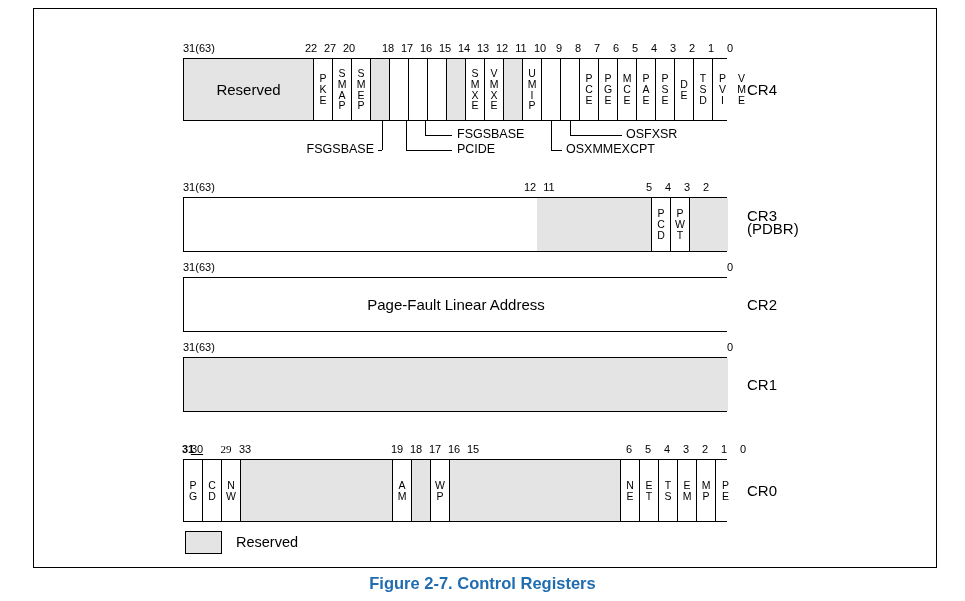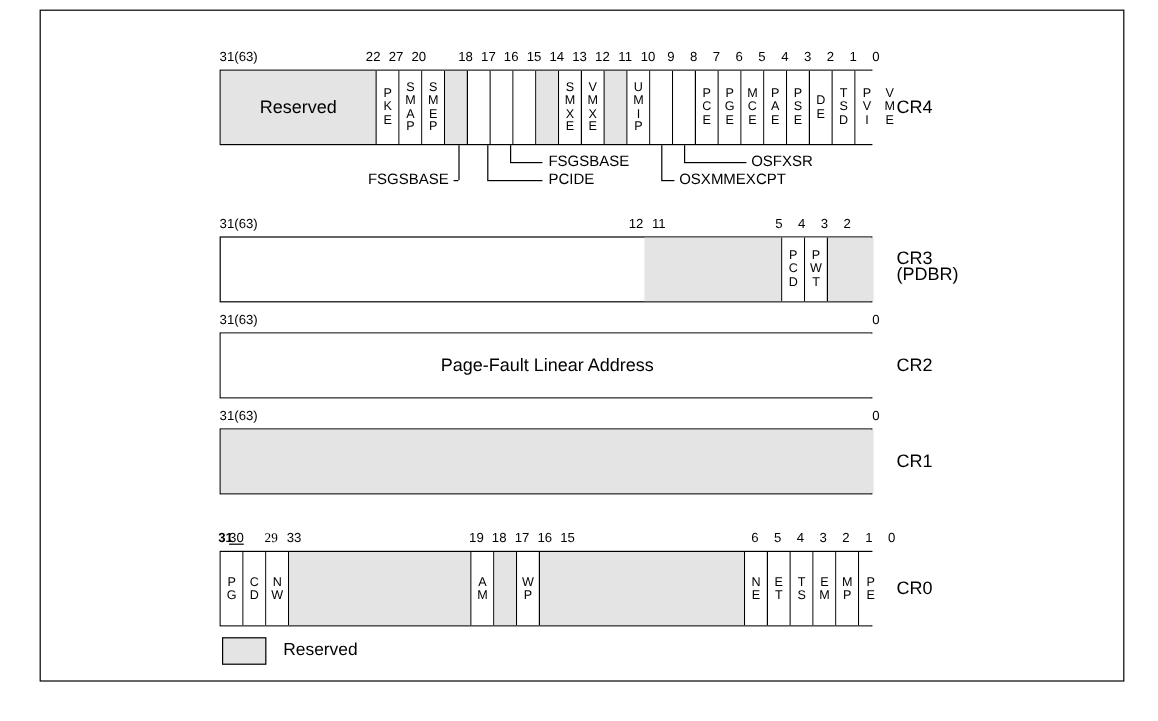--- a/index.html
+++ b/index.html
@@ -267,13 +267,14 @@
       <div class="lline h" style="left: 551px; top: 150px; width: 11px;"></div>
       <div class="callout-text" style="left: 566px; top: 142px;">OSXMMEXCPT</div>
       <div class="lline v" style="left: 570px; top: 121px; height: 14px;"></div>
       <div class="lline h" style="left: 570px; top: 135px; width: 52px;"></div>
       <div class="callout-text" style="left: 626px; top: 127px;">OSFXSR</div>
     </div>
 
   <div class="legend-swatch" style="left:185px;top:531px;"></div>
   <div class="legend-text" style="left:236px;top:534px;">Reserved</div>
 
+  <div class="caption" style="top:574px;">Figure 2-7.  Control Registers</div>
 </div>
 
 </body></html>

